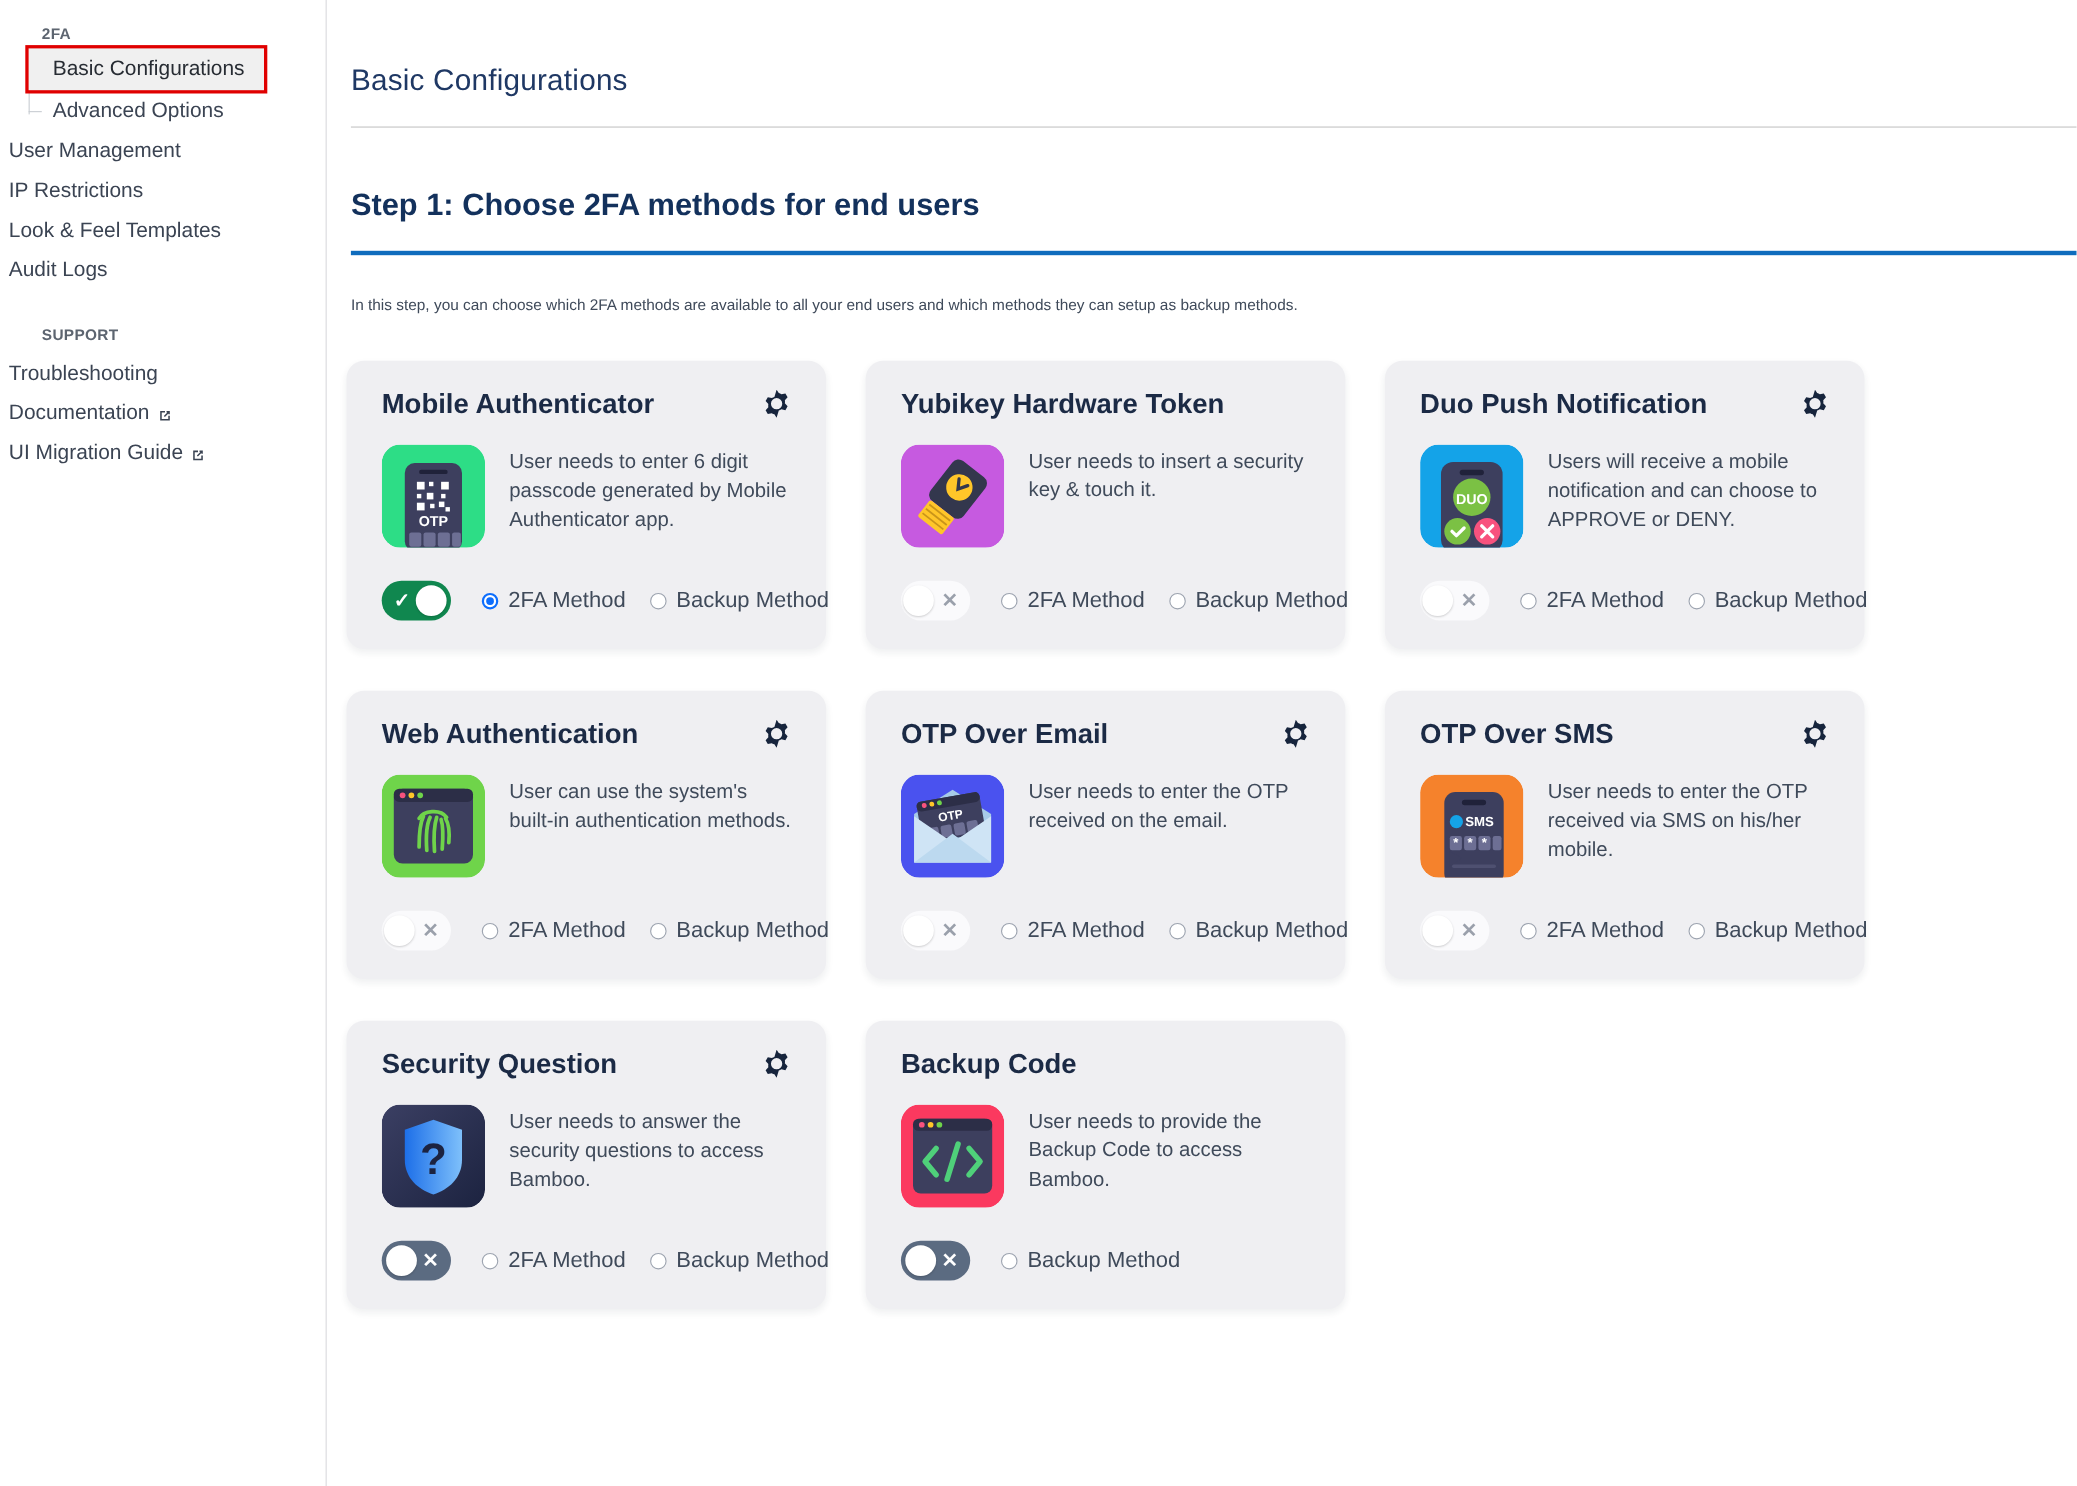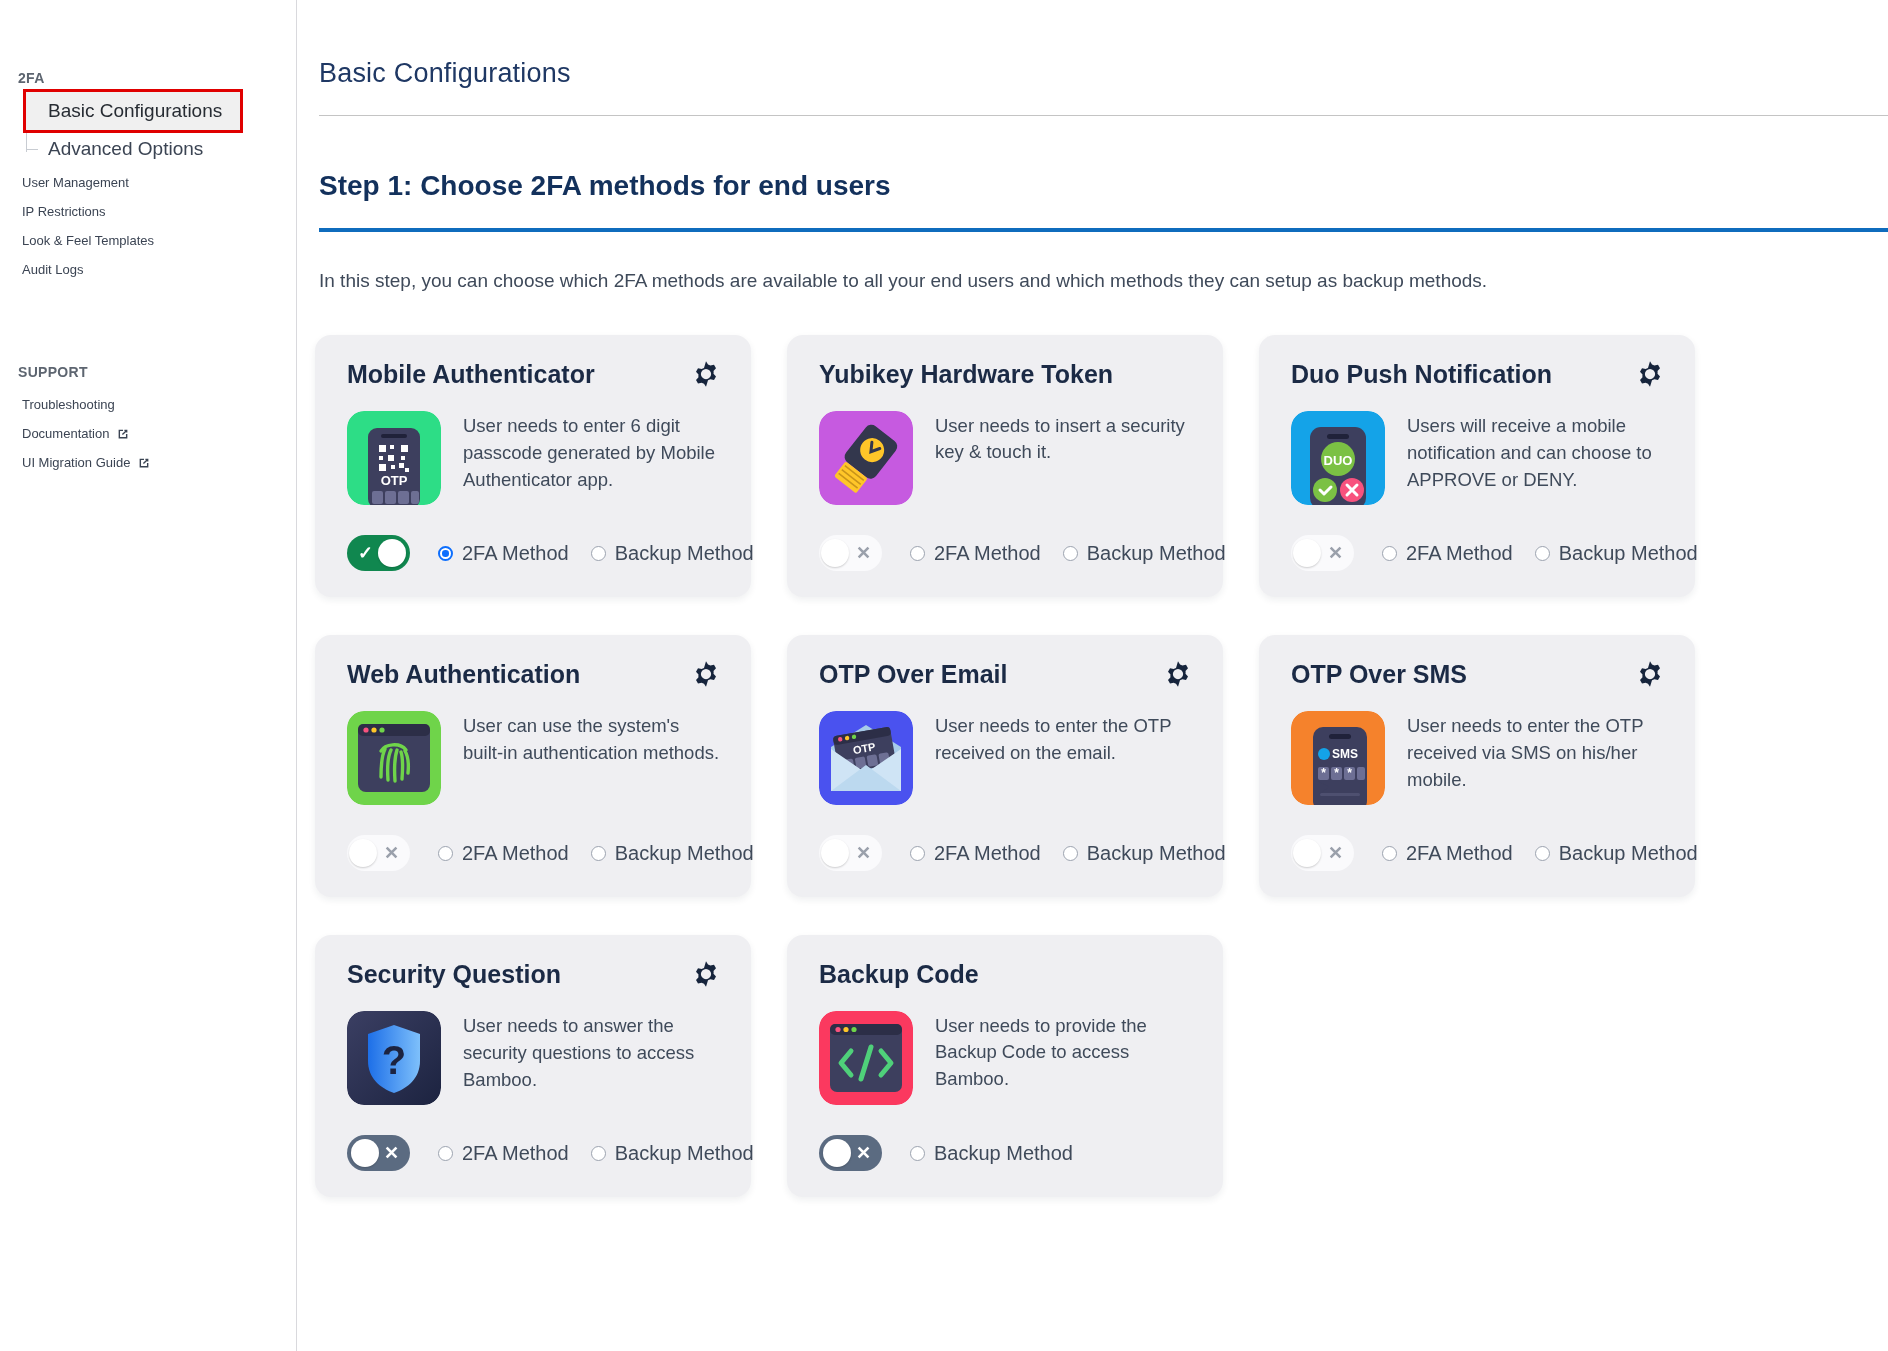--- a/index.html
+++ b/index.html
@@ -15,27 +15,27 @@
   
   .sidebar {
     width: 297px; min-width: 297px; height: 1351px;
     background: #ffffff;
     border-right: 1px solid #d9d9dd;
     padding: 22px 0 0 0;
     position: relative;
   }
   .side-group-label {
     font-size: 14px; font-weight: 600; color: #5d6570;
-    letter-spacing: .3px; padding: 0 0 6px 18px; margin-top: 48px;
+    letter-spacing: .3px; padding: 0 0 6px 38px;
   }
   .side-group-label.support { padding-top: 32px; padding-bottom: 10px; }
   .nav-list { list-style: none; margin: 0; padding: 0; }
   .nav-item {
-    font-size: 13px; color: #3b4453;
-    padding: 7px 0 7px 22px;
+    font-size: 19px; color: #3b4453;
+    padding: 7px 0 7px 8px;
     cursor: pointer; white-space: nowrap;
     display: flex; align-items: center; gap: 7px;
   }
   .nav-sub-wrap { position: relative; padding-left: 26px; }
   .nav-sub-wrap::before {
     content: ""; position: absolute;
     left: 26px; top: 2px; bottom: 16px;
     width: 1px; background: #c8ccd2;
   }
   .nav-sub {
@@ -73,21 +73,21 @@
   .step-title {
     font-size: 28px; font-weight: bold; color: #13315c;
     padding: 31px 0 0 22px;
   }
   .rule-blue {
     height: 4px; background: #0f6cbd;
     margin: 26px 0 0 22px;
   }
   .intro {
     padding: 36px 0 0 22px;
-    font-size: 19px; color: #3f4a5a; line-height: 1.42;
+    font-size: 14px; color: #3f4a5a; line-height: 1.42;
   }
   .intro .gear-inline {
     display: inline-block; vertical-align: -3px; margin: 0 2px;
   }
 
   
   .grid {
     display: grid;
     grid-template-columns: 436px 436px 436px;
     gap: 38px 36px;

